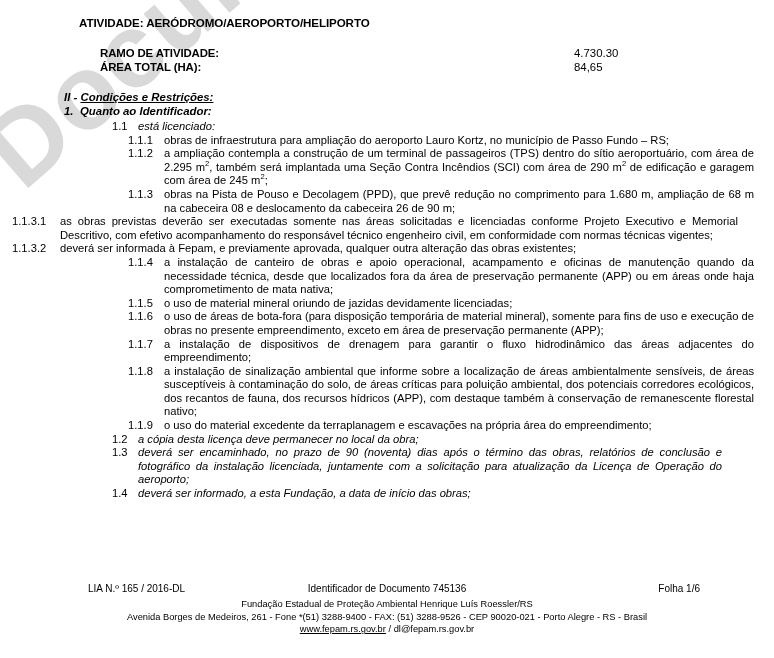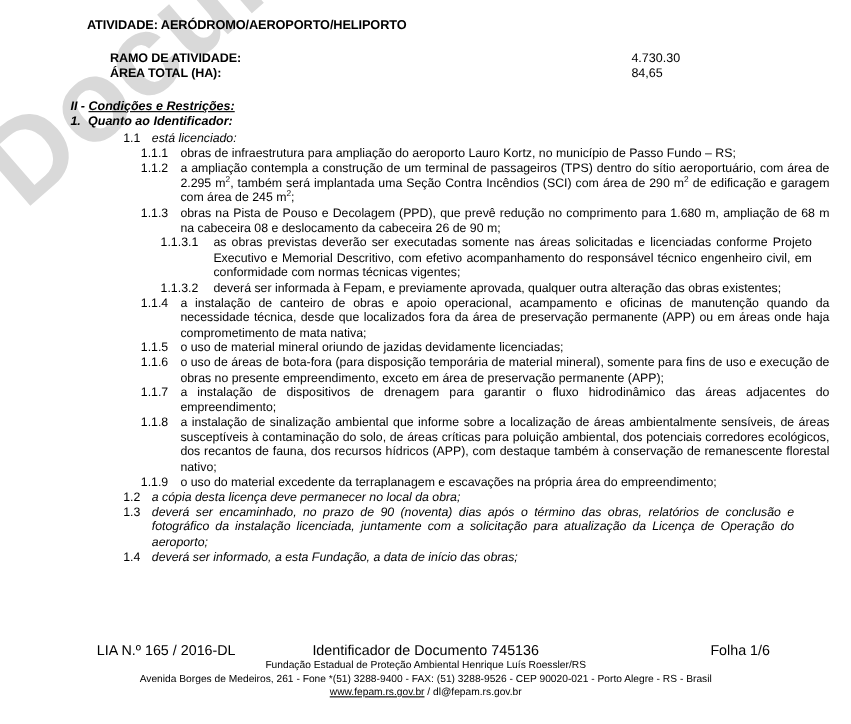--- a/index.html
+++ b/index.html
@@ -125,38 +125,38 @@
 
   
   .lvl1 { padding-left: 100px; }   
   .lvl1 .num { width: 26px; }
   .lvl1 .txt { padding-right: 52px; font-style: italic; }
 
   .lvl2 { padding-left: 116px; }   
   .lvl2 .num { width: 36px; }
   .lvl2 .txt { padding-right: 20px; }
 
-  .lvl3 { padding-left: 134px; }   
+  .lvl3 { }   
   .lvl3 .num { width: 48px; }
   .lvl3 .txt { padding-right: 36px; }
 
   sup { font-size: 7.6px; vertical-align: super; line-height: 0; }
 
   
   #footer {
     position: absolute;
     left: 0;
     top: 583px;
     width: 774px;
     z-index: 2;
   }
   .footer-row1 {
     position: relative;
     height: 15px;
-    font-size: 13px;
+    font-size: 10px;
   }
   .f-left   { position: absolute; left: 88px;  top: 0; }
   .f-center { position: absolute; left: 0; width: 774px; text-align: center; top: 0; }
   .f-right  { position: absolute; right: 74px; top: 0; padding-left: 27px; }
 
   .footer-center-line {
     text-align: center;
     font-size: 9.3px;
     line-height: 12.6px;
   }

